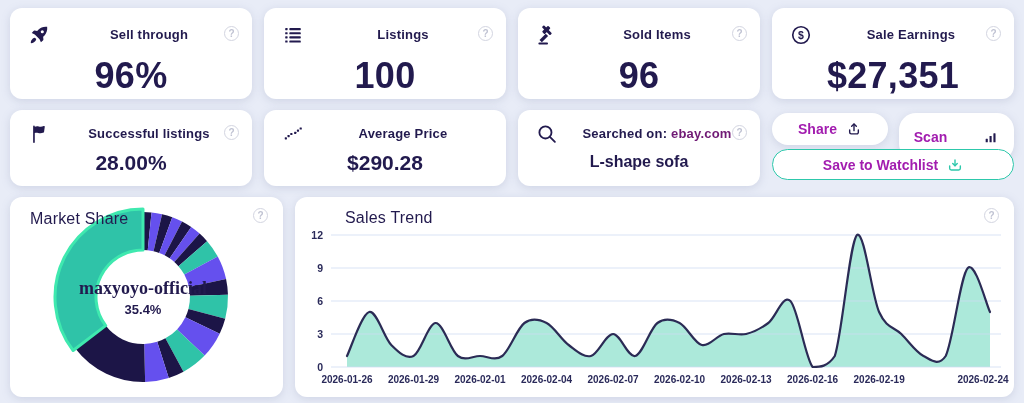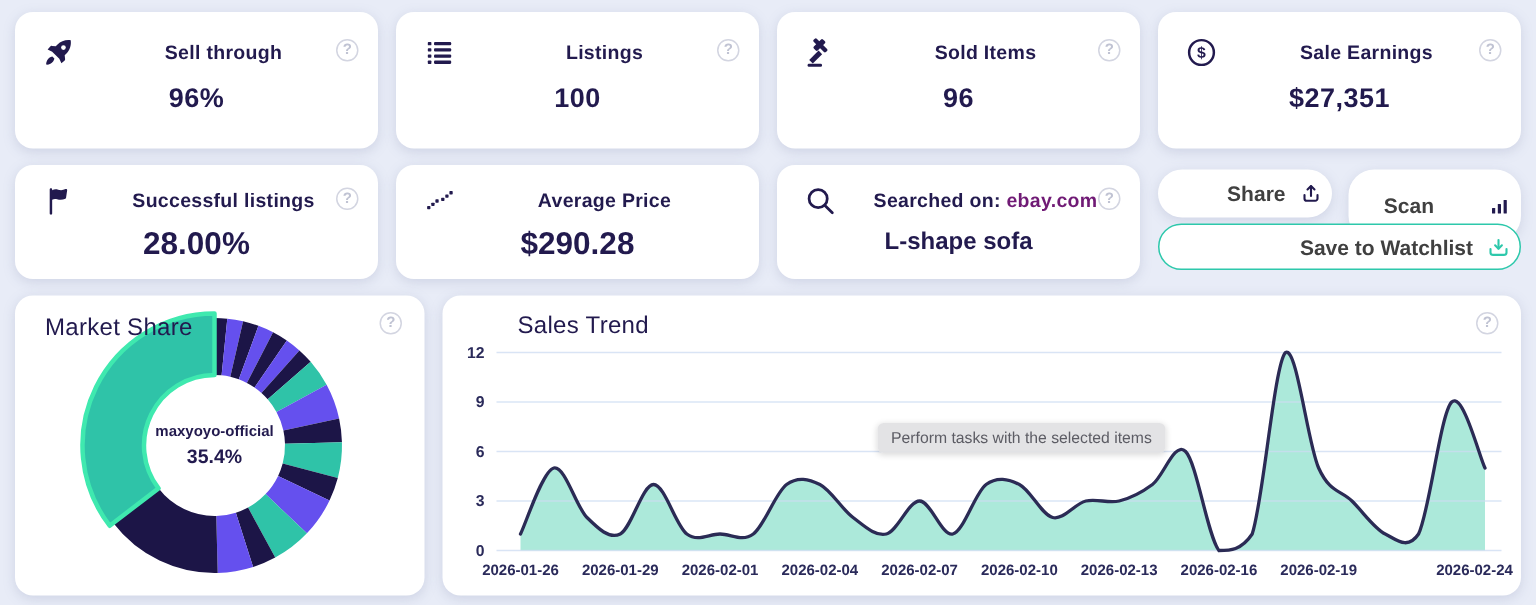--- a/index.html
+++ b/index.html
@@ -28,29 +28,29 @@
   }
   .site{color:#701a75;}
   .help{
     position:absolute;right:13px;top:2px;width:15px;height:15px;
     border:1.4px solid #d3d5e1;border-radius:50%;
     color:#c0c3d3;font-size:10px;font-weight:bold;line-height:15px;
     display:flex;align-items:center;justify-content:center;cursor:pointer;
     box-sizing:border-box;
   }
   .stat-value{text-align:center;font-weight:bold;color:#221a4e;}
-  .big{font-size:18px;margin-top:9px;letter-spacing:.3px;}
+  .big{font-size:36px;margin-top:9px;letter-spacing:.3px;}
   .mid{font-size:21px;margin-top:8px;}
   .query{font-size:16px;margin-top:10px;}
   .pill{
     position:absolute;background:#fff;border:none;border-radius:17px;
     box-shadow:0 2px 8px rgba(130,140,175,.25);
-    display:flex;align-items:center;justify-content:flex-end;gap:9px;
+    display:flex;align-items:center;justify-content:center;gap:9px;
     font-family:"Liberation Sans",sans-serif;
-    font-size:14px;font-weight:bold;color:#404040;cursor:pointer;
+    font-size:14px;font-weight:bold;color:#a21caf;cursor:pointer;
   }
   .pill svg{width:16px;height:16px;display:block;}
   #share{left:772px;top:113px;width:116px;height:32px;}
   #scan{left:899px;top:113px;width:115px;height:48px;gap:36px;}
   #save{
     left:772px;top:149px;width:242px;height:31px;
     border:1.6px solid #2dc8ab;box-shadow:none;box-sizing:border-box;
   }
   #market{left:10px;top:197px;width:273px;height:200px;}
   #sales{left:295px;top:197px;width:719px;height:200px;}
@@ -58,21 +58,21 @@
     position:absolute;font-size:16px;font-weight:normal;letter-spacing:.2px;z-index:3;
   }
   #market .chart-title{left:20px;top:13px;}
   #sales .chart-title{left:50px;top:12px;}
   .chart-help{position:absolute;right:15px;top:11px;z-index:3;}
   .chart-svg{position:absolute;left:0;top:0;}
   .donut-center{
     position:absolute;left:133px;top:100px;transform:translate(-50%,-50%);
     text-align:center;white-space:nowrap;z-index:2;
   }
-  .donut-name{font-size:10px;font-weight:bold;}
+  .donut-name{font-size:18px;font-weight:bold;font-family:Liberation Serif, serif;}
   .donut-share{font-size:13px;font-weight:bold;margin-top:3px;}
   .toast{
     position:absolute;left:290px;top:85px;z-index:4;
     background:rgba(226,226,228,.95);color:#5c5c64;
     font-size:10.5px;padding:4px 9px;border-radius:4px;
     box-shadow:0 1px 4px rgba(0,0,0,.15);white-space:nowrap;
   }
 </style>
 </head>
 <body>
@@ -272,16 +272,15 @@
         <text x="118.51724137931035" y="186" text-anchor="middle" font-size="10" font-weight="bold" fill="#2a2a5a" font-family="Liberation Sans, sans-serif">2026-01-29</text>
         <text x="185.0344827586207" y="186" text-anchor="middle" font-size="10" font-weight="bold" fill="#2a2a5a" font-family="Liberation Sans, sans-serif">2026-02-01</text>
         <text x="251.55172413793105" y="186" text-anchor="middle" font-size="10" font-weight="bold" fill="#2a2a5a" font-family="Liberation Sans, sans-serif">2026-02-04</text>
         <text x="318.0689655172414" y="186" text-anchor="middle" font-size="10" font-weight="bold" fill="#2a2a5a" font-family="Liberation Sans, sans-serif">2026-02-07</text>
         <text x="384.58620689655174" y="186" text-anchor="middle" font-size="10" font-weight="bold" fill="#2a2a5a" font-family="Liberation Sans, sans-serif">2026-02-10</text>
         <text x="451.1034482758621" y="186" text-anchor="middle" font-size="10" font-weight="bold" fill="#2a2a5a" font-family="Liberation Sans, sans-serif">2026-02-13</text>
         <text x="517.6206896551724" y="186" text-anchor="middle" font-size="10" font-weight="bold" fill="#2a2a5a" font-family="Liberation Sans, sans-serif">2026-02-16</text>
         <text x="584.1379310344828" y="186" text-anchor="middle" font-size="10" font-weight="bold" fill="#2a2a5a" font-family="Liberation Sans, sans-serif">2026-02-19</text>
         <text x="688" y="186" text-anchor="middle" font-size="10" font-weight="bold" fill="#2a2a5a" font-family="Liberation Sans, sans-serif">2026-02-24</text>
       </svg>
-    <div class="toast">Perform tasks with the selected items</div>
   </div>
 
 </div>
 
 </body></html>

